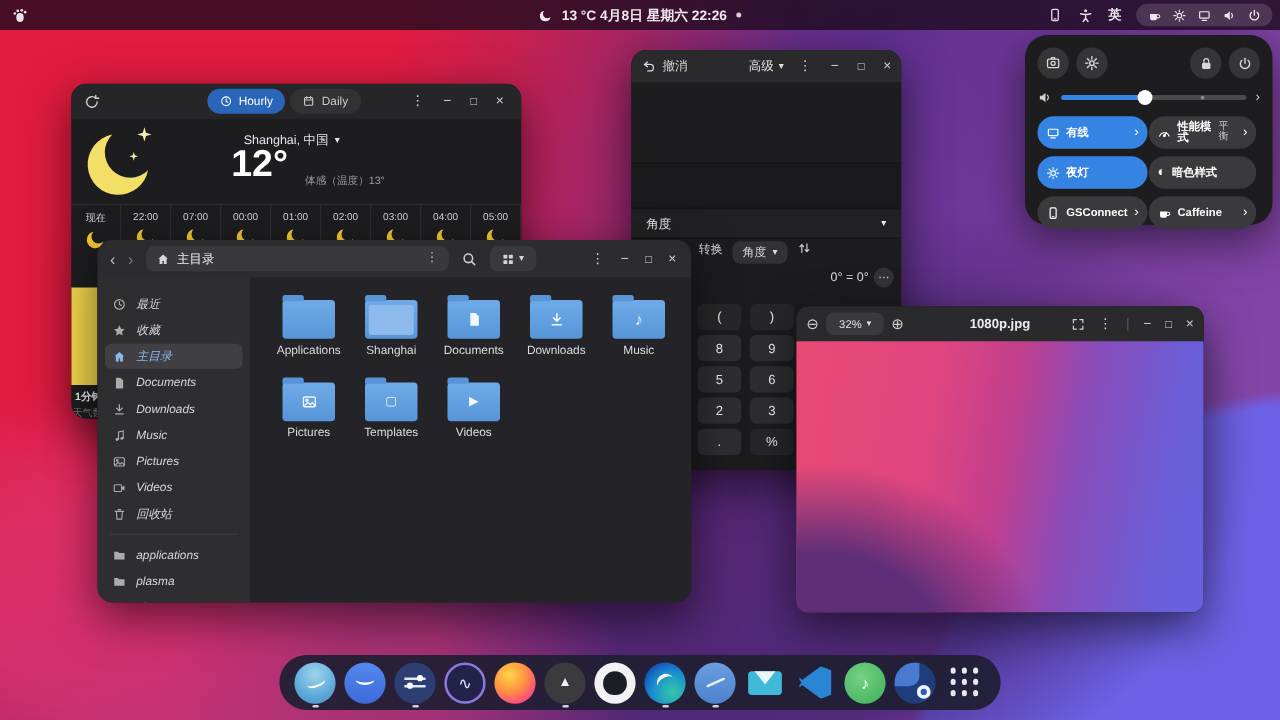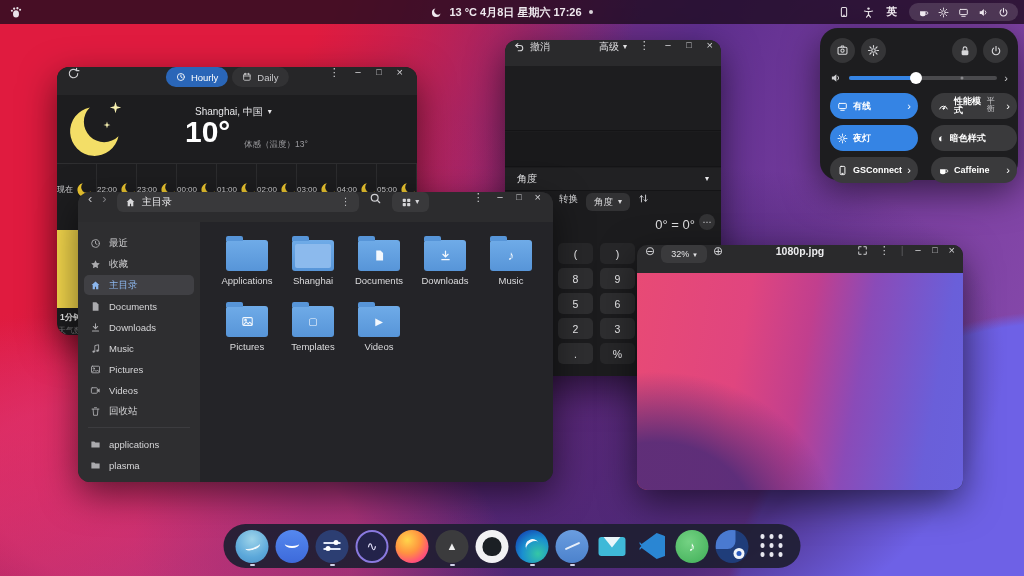--- a/index.html
+++ b/index.html
@@ -27,67 +27,67 @@
   
   .topbar { position:absolute; left:0; top:0; width:1024px; height:24px; z-index:60;
     background:rgba(28,10,30,.78); display:flex; align-items:center; font-size:11px; font-weight:bold; color:#efe9ef; }
   .tb-center { position:absolute; left:0; right:0; top:0; height:24px; display:flex; align-items:center; justify-content:center; gap:7px; }
   .tb-right { position:absolute; right:6px; top:0; height:24px; display:flex; align-items:center; gap:12px; }
   .tb-pill { display:flex; align-items:center; gap:9px; background:rgba(255,255,255,.14); border-radius:12px; height:18px; padding:0 9px; }
   .tb-dot { width:4px; height:4px; border-radius:50%; background:#d8d2d8; }
 
   
   .win { position:absolute; border-radius:12px; box-shadow:0 12px 36px rgba(0,0,0,.55); overflow:hidden; }
-  .hdr { display:flex; align-items:flex-start; background:#2b2b2d; position:relative; }
+  .hdr { display:flex; align-items:center; background:#2b2b2d; position:relative; }
   .wbtns { display:flex; align-items:center; gap:15px; margin-left:auto; color:#d2d2d5; font-size:11px; }
   .wbtns .glyph { cursor:default; }
 
   
   .w-weather { left:57px; top:52px; width:360px; height:268px; background:#1d1d1f; z-index:10;margin-top:15px; }
   .w-weather .hdr { height:28px; padding:0 10px; background:#262628; }
   .tabgroup { position:absolute; left:50%; transform:translateX(-58%); display:flex; gap:4px; }
   .tab { display:flex; align-items:center; gap:5px; height:20px; padding:0 10px; border-radius:11px; font-size:9.5px; color:#c9c9cc; background:#323234; }
   .tab.active { background:#2a66b8; color:#fff; }
   .wx-loc { position:absolute; left:138px; top:38px; font-size:10px; color:#e6e6e8; display:flex; gap:5px; align-items:center; }
   .wx-temp { position:absolute; left:128px; top:48px; font-size:30px; font-weight:bold; color:#fff; }
   .wx-feels { position:absolute; left:187px; top:72px; font-size:8.5px; color:#9b9b9e; }
   .wx-moon { position:absolute; left:8px; top:32px; color:#f3de67; }
   .spark { position:absolute; color:#f7f0b0; }
   .hours { position:absolute; left:0; top:96px; width:360px; height:46px; border-top:1px solid #2e2e30; display:flex; }
-  .hourcell { width:40px; border-right:1px solid #2c2c2e; display:flex; flex-direction:row; align-items:center; padding-top:5px; gap:3px; }
+  .hourcell { width:40px; border-right:1px solid #2c2c2e; display:flex; flex-direction:column; align-items:center; padding-top:5px; gap:3px; }
   .hourcell .t { font-size:8px; color:#d2d2d4; }
   .hourcell .m { color:#f0c930; position:relative; }
   .hourcell .cl { position:absolute; right:-4px; bottom:-2px; color:#e8e8ea; }
   .wx-graph { position:absolute; left:0; top:163px; width:21px; height:78px; background:#f3d64c; }
   .wx-upd { position:absolute; left:3px; top:245px; font-size:8.5px; color:#efefef; font-weight:bold; }
   .wx-attr { position:absolute; left:1px; top:258px; font-size:8px; color:#77777a; }
 
   
   .w-calc { left:505px; top:40px; width:216px; height:336px; background:#1c1c1e; z-index:11; }
   .w-calc .hdr { height:26px; padding:0 8px; background:#2a2a2c; font-size:10px; }
   .calc-undo { display:flex; align-items:center; gap:5px; color:#d6d6d8; }
   .calc-mode { position:absolute; left:50%; transform:translateX(-50%); display:flex; gap:4px; align-items:center; color:#e2e2e4; }
   .calc-display { position:absolute; left:0; top:26px; width:216px; height:65px; background:#1d1d1f; border-bottom:1px solid #141416; }
   .calc-sub { position:absolute; left:0; top:92px; width:216px; height:35px; background:#19191b; border-bottom:1px solid #141416; }
   .calc-angle { position:absolute; left:0; top:128px; width:216px; height:23px; background:#212123; border-bottom:1px solid #141416; display:flex; align-items:center; padding:0 12px; font-size:10px; color:#e8e8ea; }
   .calc-conv { position:absolute; left:0; top:153px; width:216px; height:21px; display:flex; gap:8px; padding-left:30px; font-size:9.5px; color:#d8d8da; }
   .pill { background:#323234; border-radius:6px; height:18px; display:flex; align-items:center; gap:5px; padding:0 8px; }
-  .calc-eq { position:absolute; right:26px; top:177px; font-size:13px; color:#dcdcde; }
+  .calc-eq { position:absolute; right:26px; top:177px; font-size:10px; color:#dcdcde; }
   .calc-more { position:absolute; right:6px; top:174px; width:16px; height:16px; border-radius:50%; background:#333335; color:#cfcfd2; font-size:9px; display:flex; align-items:center; justify-content:center; }
   .key { position:absolute; width:35px; height:21px; border-radius:5px; background:#2e2e30; color:#ececee; font-size:10.5px; display:flex; align-items:center; justify-content:center; }
   .key.fn { background:#272729; }
 
   
   .w-files { left:78px; top:192px; width:475px; height:290px; background:#242428; z-index:20; }
   .w-files .hdr { height:30px; padding:0 10px; gap:10px; background:#2c2c2e; }
   .nav-arrow { font-size:13px; color:#bdbdc0; }
   .pathbar { width:242px; height:20px; background:#39393b; border-radius:6px; display:flex; align-items:center; gap:6px; padding:0 8px; font-size:10px; color:#eeeef0; }
   .pathbar .pm { margin-left:auto; color:#bdbdc0; }
   .viewbtn { width:37px; height:20px; background:#39393b; border-radius:6px; display:flex; align-items:center; justify-content:center; gap:3px; color:#d5d5d8; font-size:8px; }
-  .sidebar { position:absolute; left:0; top:30px; width:122px; bottom:0; background:#2e2e30; padding-top:10px; }
+  .sidebar { position:absolute; left:0; top:30px; width:122px; bottom:0; background:#2e2e30; padding-top:10px;font-style:italic; }
   .sbitem { height:20px; margin:1px 6px; border-radius:5px; display:flex; align-items:center; gap:8px; padding:0 6px; font-size:9.5px; color:#d6d6d8; }
   .sbitem .ic { color:#ababae; }
   .sbitem.sel { background:#404044; color:#8cb7ee; }
   .sbitem.sel .ic { color:#8cb7ee; }
   .sbsep { height:1px; background:#3c3c3f; margin:6px 10px; }
   .fgrid { position:absolute; left:122px; top:30px; right:0; bottom:0; background:#242428; display:grid; grid-template-columns:repeat(5,66px); grid-auto-rows:66px; padding:10px 0 0 14px; }
   .fcell { display:flex; flex-direction:column; align-items:center; gap:4px; padding-top:4px; }
   .fldr { width:42px; height:31px; background:linear-gradient(#6fabe8,#5795d8); border-radius:3px; position:relative; margin-top:4px; }
   .fldr::before { content:""; position:absolute; top:-4px; left:0; width:17px; height:5px; background:#5795d8; border-radius:2px 2px 0 0; }
   .fldr .front { position:absolute; left:3px; right:3px; top:4px; bottom:3px; background:#8cbaed; border-radius:2px; }
@@ -107,21 +107,21 @@
   
   .qs { position:absolute; left:820px; top:28px; width:198px; height:152px; background:#1d1d1f; border-radius:18px; z-index:40; box-shadow:0 12px 36px rgba(0,0,0,.55); padding:10px; }
   .qs-round { width:25px; height:25px; border-radius:50%; background:#353537; color:#d8d8da; display:flex; align-items:center; justify-content:center; }
   .qs-toprow { display:flex; gap:6px; }
   .qs-toprow .spacer { flex:1; }
   .qs-vol { display:flex; align-items:center; gap:7px; margin-top:9px; color:#cfcfd2; }
   .vol-track { position:relative; flex:1; height:4px; border-radius:2px; background:#4a4a4d; }
   .vol-fill { position:absolute; left:0; top:0; bottom:0; width:45%; background:#3584e4; border-radius:2px; }
   .vol-knob { position:absolute; left:45%; top:50%; transform:translate(-50%,-50%); width:12px; height:12px; border-radius:50%; background:#fff; }
   .vol-tick { position:absolute; left:76%; top:50%; transform:translate(-50%,-50%); width:3px; height:3px; border-radius:50%; background:#8a8a8d; }
-  .qs-grid { display:grid; grid-template-columns:88px 86px; gap:6px 13px; margin-top:9px; }
+  .qs-grid { display:grid; grid-template-columns:88px 86px; gap:6px 1px; margin-top:9px; }
   .toggle { height:26px; border-radius:13px; background:#3a3a3c; display:flex; align-items:center; gap:5px; padding:0 7px; font-size:9px; font-weight:bold; color:#fff; }
   .toggle.on { background:#3584e4; }
   .toggle .arr { margin-left:auto; font-size:11px; font-weight:normal; }
   .toggle .two { display:flex; flex-direction:row; line-height:1.05; }
   .toggle .two .sub { font-size:8px; font-weight:normal; color:#c9c9cc; }
 
   
   .dock { position:absolute; left:50%; transform:translateX(-50%); bottom:8px; height:44px; background:rgba(30,30,50,.92); border-radius:24px; z-index:50; display:flex; align-items:center; gap:3px; padding:0 10px; }
   .ditem { width:37px; height:40px; display:flex; align-items:center; justify-content:center; position:relative; }
   .di { width:33px; height:33px; border-radius:50%; position:relative; display:flex; align-items:center; justify-content:center; overflow:hidden; }
@@ -271,21 +271,21 @@
 <div class="swoosh2"></div>
 
 <div class="topbar">
   <span style="margin-left:9px;color:#e9e2e9"><svg class="ic" width="14" height="14">
         <use href="#i-foot"></use>
       </svg></span>
   <div class="tb-center">
     <svg class="ic" width="11" height="11" style="color:#efe9ef">
         <use href="#i-moon"></use>
       </svg>
-    <span>13 °C  4月8日 星期六  17:26</span>
+    <span>13 °C  4月8日 星期六  22:26</span>
     <span class="tb-dot"></span>
   </div>
   <div class="tb-right">
     <svg class="ic" width="12" height="12" style="color:#e4dee4">
         <use href="#i-phone"></use>
       </svg>
     <svg class="ic" width="13" height="13" style="color:#e4dee4">
         <use href="#i-a11y"></use>
       </svg>
     <span style="font-size:10.5px">英</span>
@@ -343,37 +343,37 @@
         <use href="#i-spark"></use>
       </svg>
     <svg class="ic spark" width="8" height="8" style="left:38px;top:22px">
         <use href="#i-spark"></use>
       </svg>
   </div>
   <div class="wx-loc">
     <span>Shanghai, 中国</span>
     <span class="glyph" style="font-size:8px">▾</span>
   </div>
-  <div class="wx-temp">10°</div>
+  <div class="wx-temp">12°</div>
   <div class="wx-feels">体感（温度）13°</div>
   <div class="hours">
     <div class="hourcell">
         <span class="t">现在</span>
         <span class="m"><svg class="ic" width="17" height="17">
             <use href="#i-moon"></use>
           </svg></span>
       </div>
     <div class="hourcell">
         <span class="t">22:00</span>
         <span class="m"><svg class="ic" width="17" height="17">
             <use href="#i-moon"></use>
           </svg></span>
       </div>
     <div class="hourcell">
-        <span class="t">23:00</span>
+        <span class="t">07:00</span>
         <span class="m"><svg class="ic" width="17" height="17">
             <use href="#i-moon"></use>
           </svg></span>
       </div>
     <div class="hourcell">
         <span class="t">00:00</span>
         <span class="m"><svg class="ic" width="17" height="17">
             <use href="#i-moon"></use>
           </svg><svg class="ic cl" width="10" height="10">
             <use href="#i-cloud"></use>

